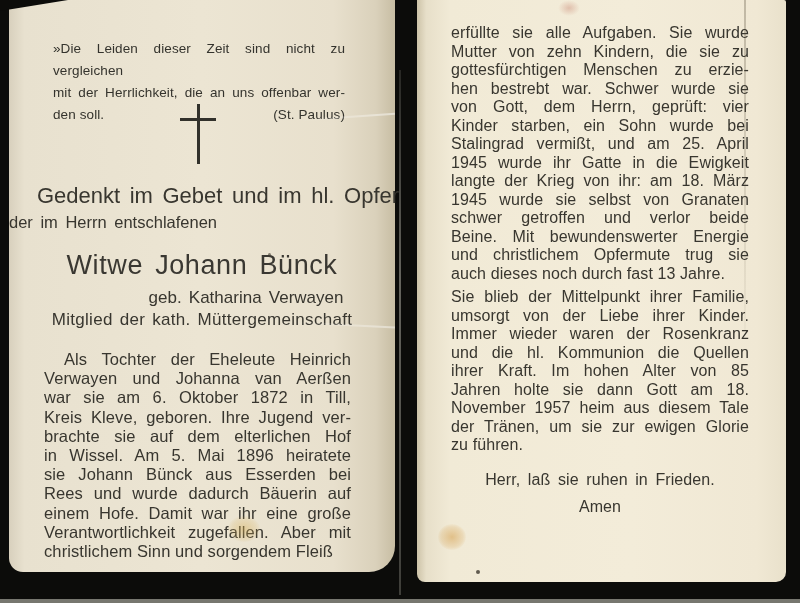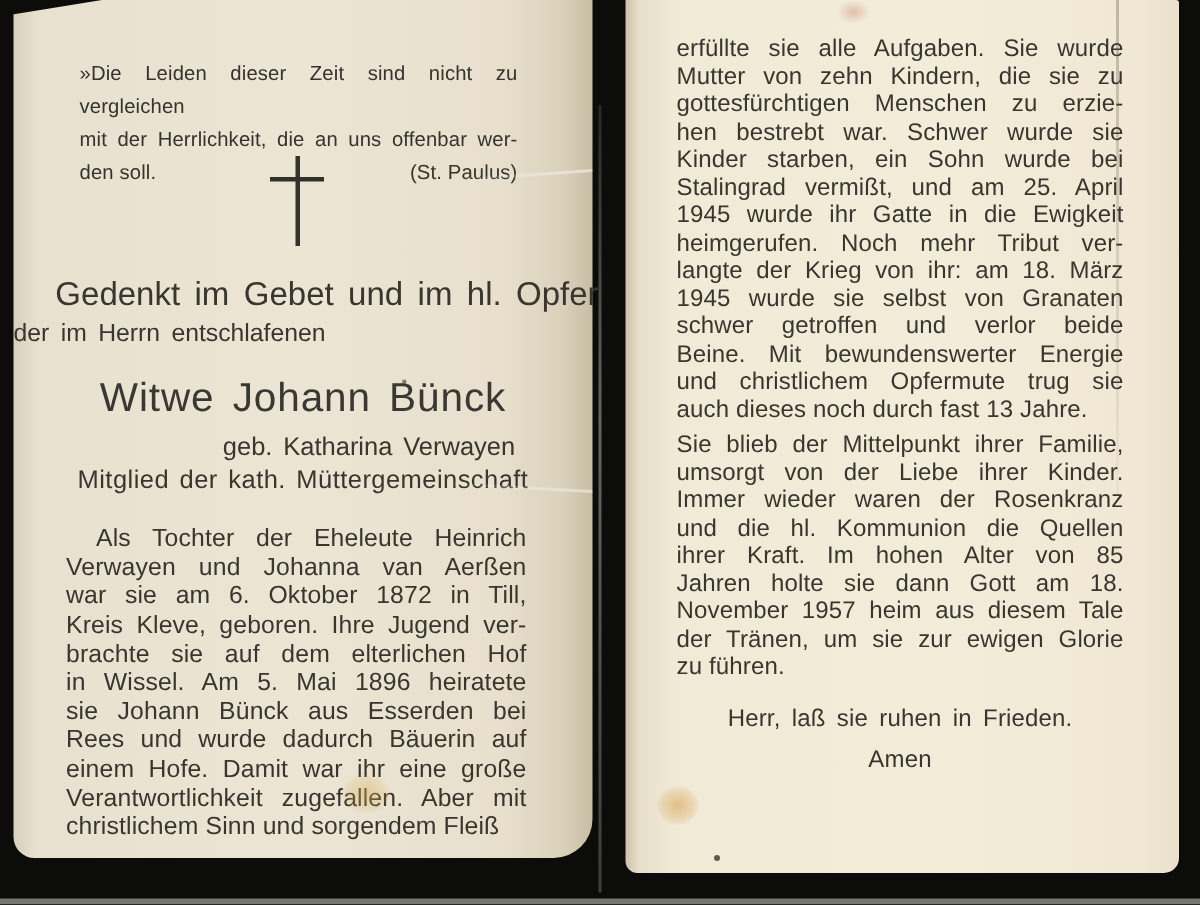--- a/index.html
+++ b/index.html
@@ -117,24 +117,24 @@
   <div class="crease crease-left-2"></div>
 </div>
 
 <div class="page page-right">
   <div class="text-right">
     <div class="para1">
         <div class="tline">erfüllte sie alle Aufgaben. Sie wurde</div>
         <div class="tline">Mutter von zehn Kindern, die sie zu</div>
         <div class="tline">gottesfürchtigen Menschen zu erzie-</div>
         <div class="tline">hen bestrebt war. Schwer wurde sie</div>
+        <div class="tline">von Gott, dem Herrn, geprüft: vier</div>
         <div class="tline">Kinder starben, ein Sohn wurde bei</div>
         <div class="tline">Stalingrad vermißt, und am 25. April</div>
         <div class="tline">1945 wurde ihr Gatte in die Ewigkeit</div>
-        <div class="tline">heimgerufen. Noch mehr Tribut ver-</div>
         <div class="tline">langte der Krieg von ihr: am 18. März</div>
         <div class="tline">1945 wurde sie selbst von Granaten</div>
         <div class="tline">schwer getroffen und verlor beide</div>
         <div class="tline">Beine. Mit bewundenswerter Energie</div>
         <div class="tline">und christlichem Opfermute trug sie</div>
         <div class="tline last">auch dieses noch durch fast 13 Jahre.</div>
       </div>
     <div class="para2">
         <div class="tline">Sie blieb der Mittelpunkt ihrer Familie,</div>
         <div class="tline">umsorgt von der Liebe ihrer Kinder.</div>

